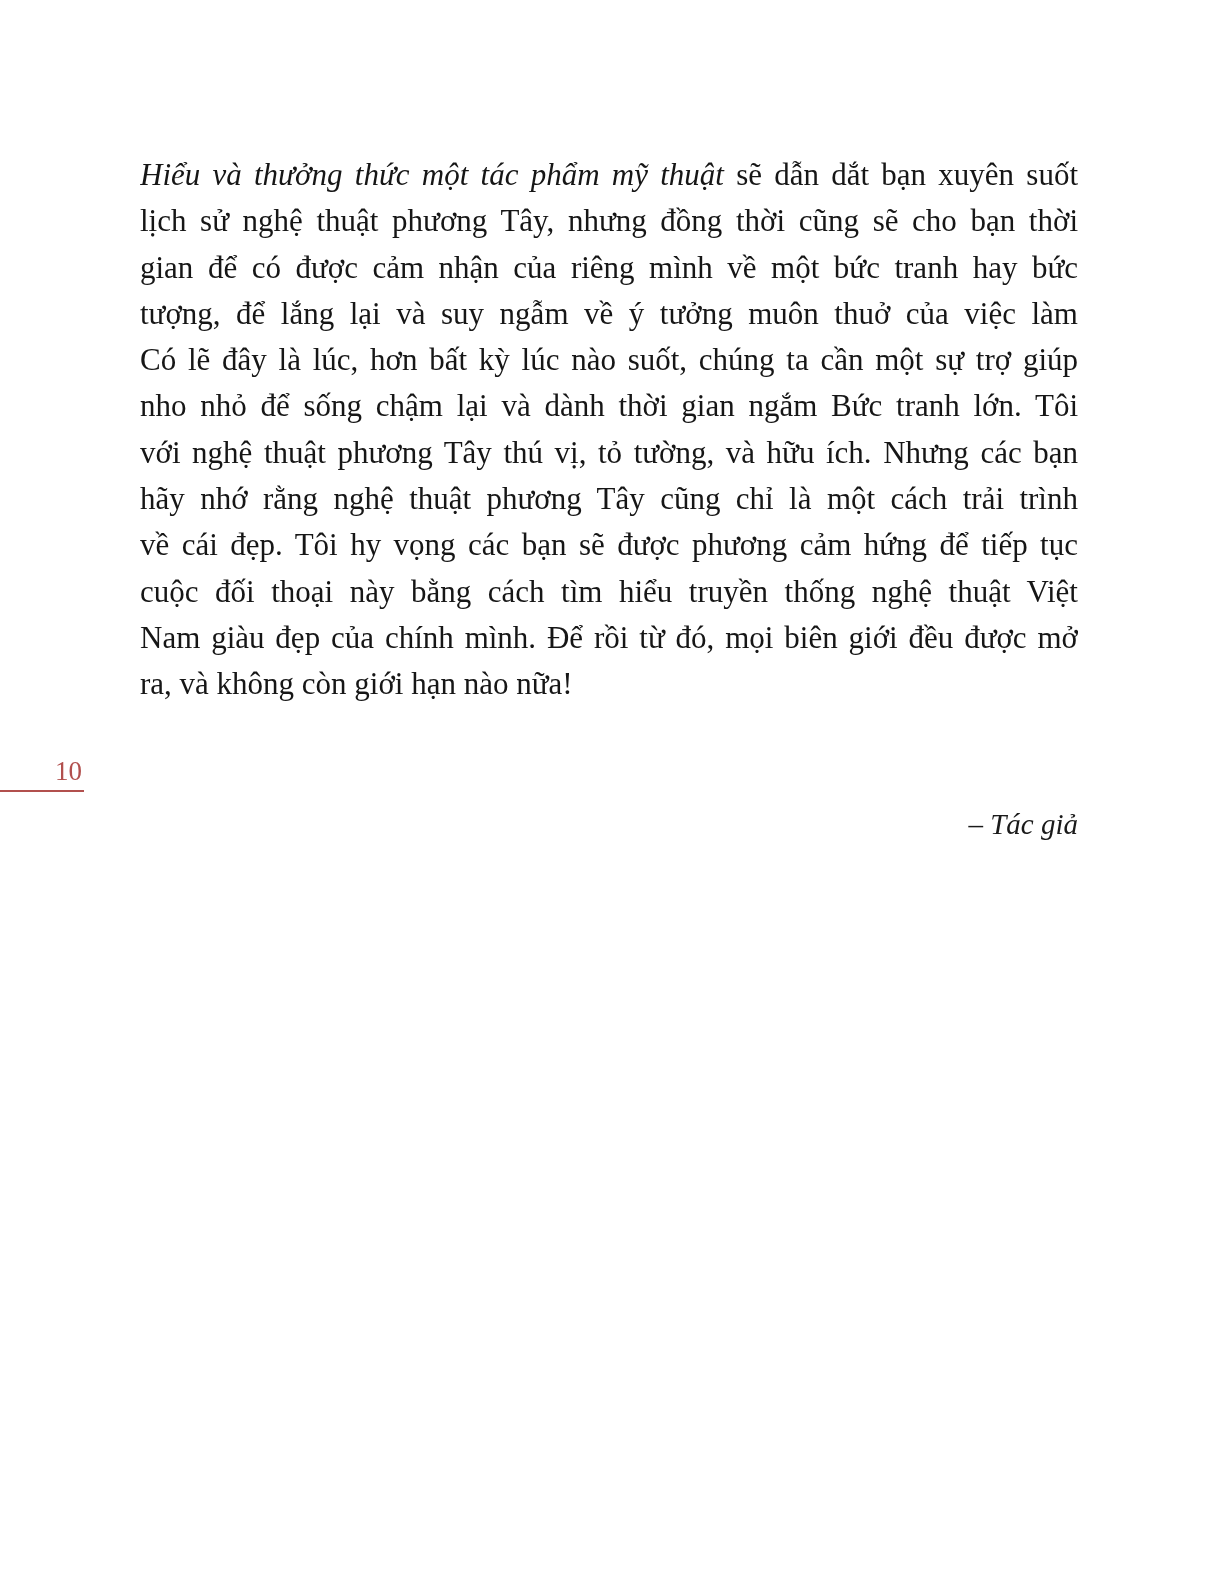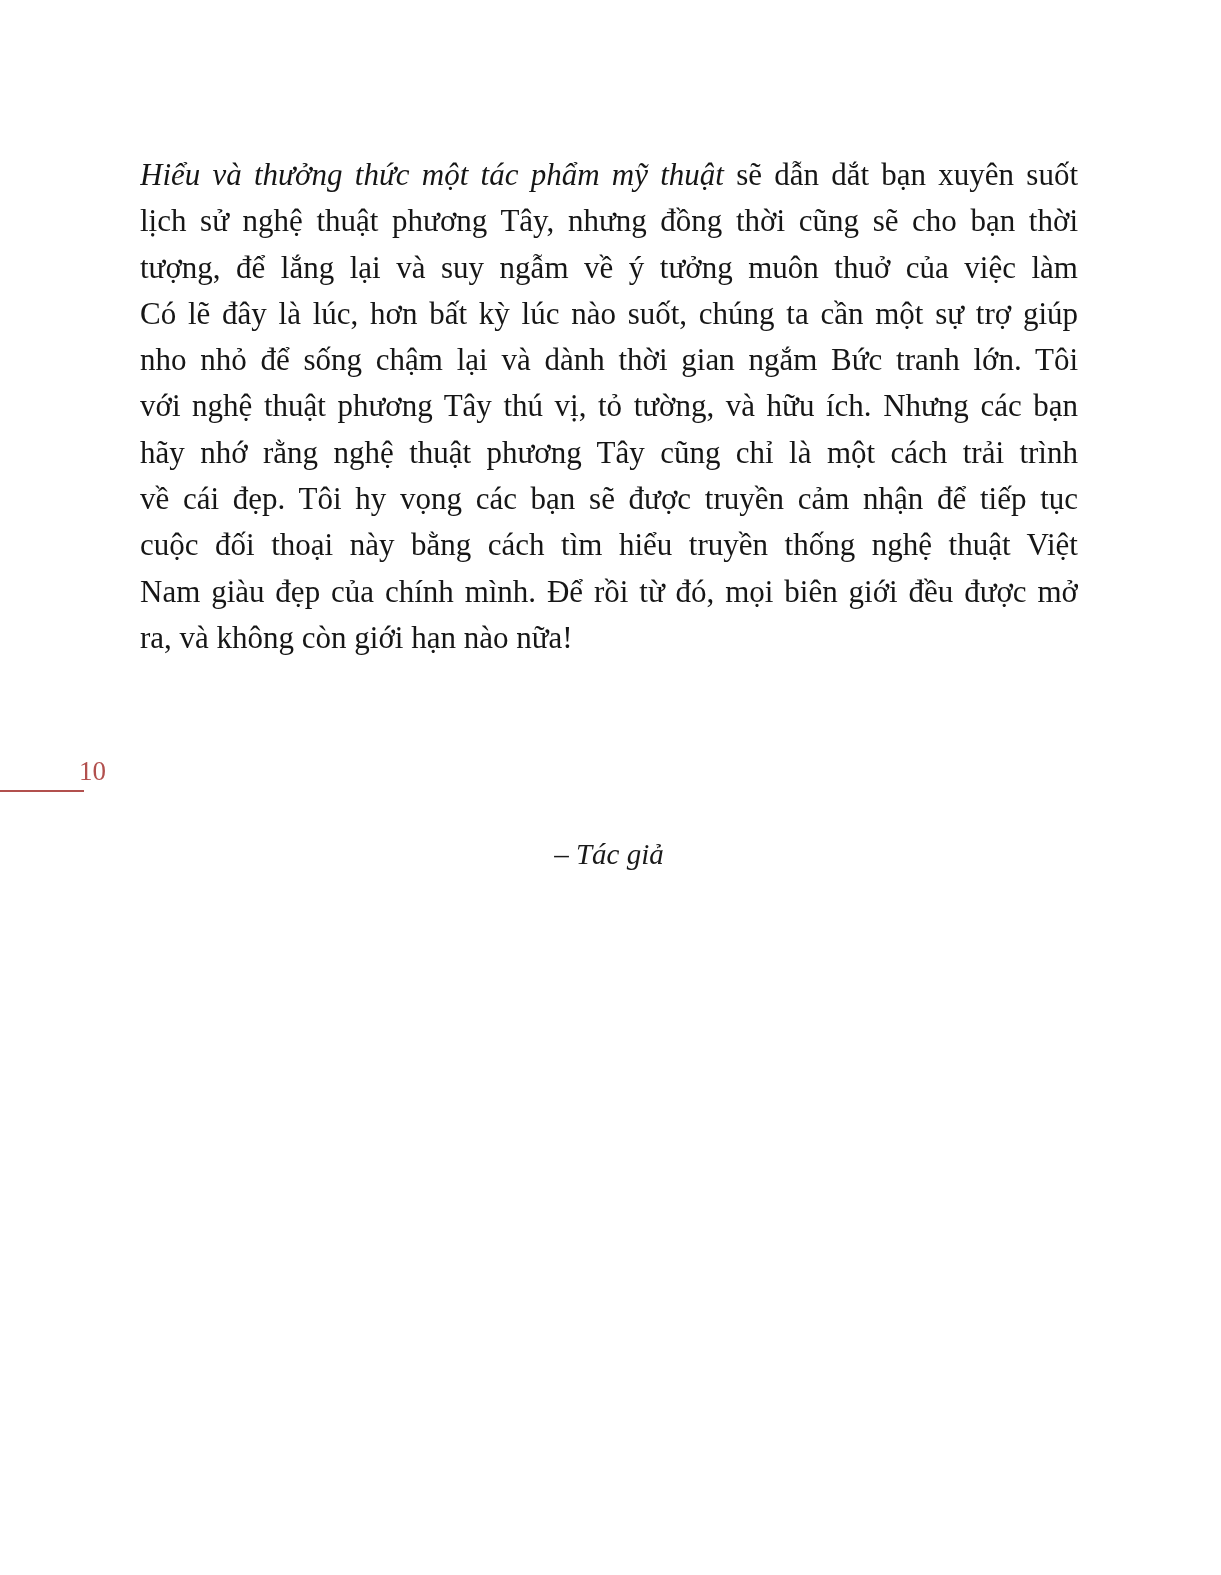--- a/index.html
+++ b/index.html
@@ -32,38 +32,37 @@
     overflow: hidden;
   }
   .line.no-justify {
     text-align-last: left;
   }
   .line em {
   }
   .signature {
     position: absolute;
     left: 140px;
-    top: 838px;
+    top: 808px;
     width: 938px;
-    text-align: center;
+    text-align: right;
     font-style: italic;
     font-size: 29px;
     color: #1a1a1a;
   }
   .folio {
     position: absolute;
     left: 0;
     top: 755px;
     width: 82px;
     text-align: right;
     padding-right: 3px;
     font-size: 27px;
     line-height: 32px;
     color: #b2504e;
-    padding-left: 24px;
   }
   .folio-rule {
     position: absolute;
     left: 0;
     top: 790px;
     width: 84px;
     height: 2px;
     background: #b2504e;
   }
 </style>
@@ -71,26 +70,27 @@
 <body>
 
 <div class="page">
 
   <span class="folio">10</span>
   <div class="folio-rule"></div>
 
   <div class="text-block">
       <div class="line"><em>Hiểu và thưởng thức một tác phẩm mỹ thuật</em><span> sẽ dẫn dắt bạn xuyên suốt</span></div>
       <div class="line"><em></em><span>lịch sử nghệ thuật phương Tây, nhưng đồng thời cũng sẽ cho bạn thời</span></div>
+      <div class="line"><em></em><span>gian để có được cảm nhận của riêng mình về một bức tranh hay bức</span></div>
       <div class="line"><em></em><span>tượng, để lắng lại và suy ngẫm về ý tưởng muôn thuở của việc làm</span></div>
       <div class="line"><em></em><span>Có lẽ đây là lúc, hơn bất kỳ lúc nào suốt, chúng ta cần một sự trợ giúp</span></div>
       <div class="line"><em></em><span>nho nhỏ để sống chậm lại và dành thời gian ngắm Bức tranh lớn. Tôi</span></div>
       <div class="line"><em></em><span>với nghệ thuật phương Tây thú vị, tỏ tường, và hữu ích. Nhưng các bạn</span></div>
       <div class="line"><em></em><span>hãy nhớ rằng nghệ thuật phương Tây cũng chỉ là một cách trải trình</span></div>
-      <div class="line"><em></em><span>về cái đẹp. Tôi hy vọng các bạn sẽ được truyền cảm nhận để tiếp tục</span></div>
+      <div class="line"><em></em><span>về cái đẹp. Tôi hy vọng các bạn sẽ được phương cảm hứng để tiếp tục</span></div>
       <div class="line"><em></em><span>cuộc đối thoại này bằng cách tìm hiểu truyền thống nghệ thuật Việt</span></div>
       <div class="line"><em></em><span>Nam giàu đẹp của chính mình. Để rồi từ đó, mọi biên giới đều được mở</span></div>
       <div class="line no-justify"><em></em><span>ra, và không còn giới hạn nào nữa!</span></div>
     </div>
 
   <div class="signature">– Tác giả</div>
 
 </div>
 
 </body></html>

